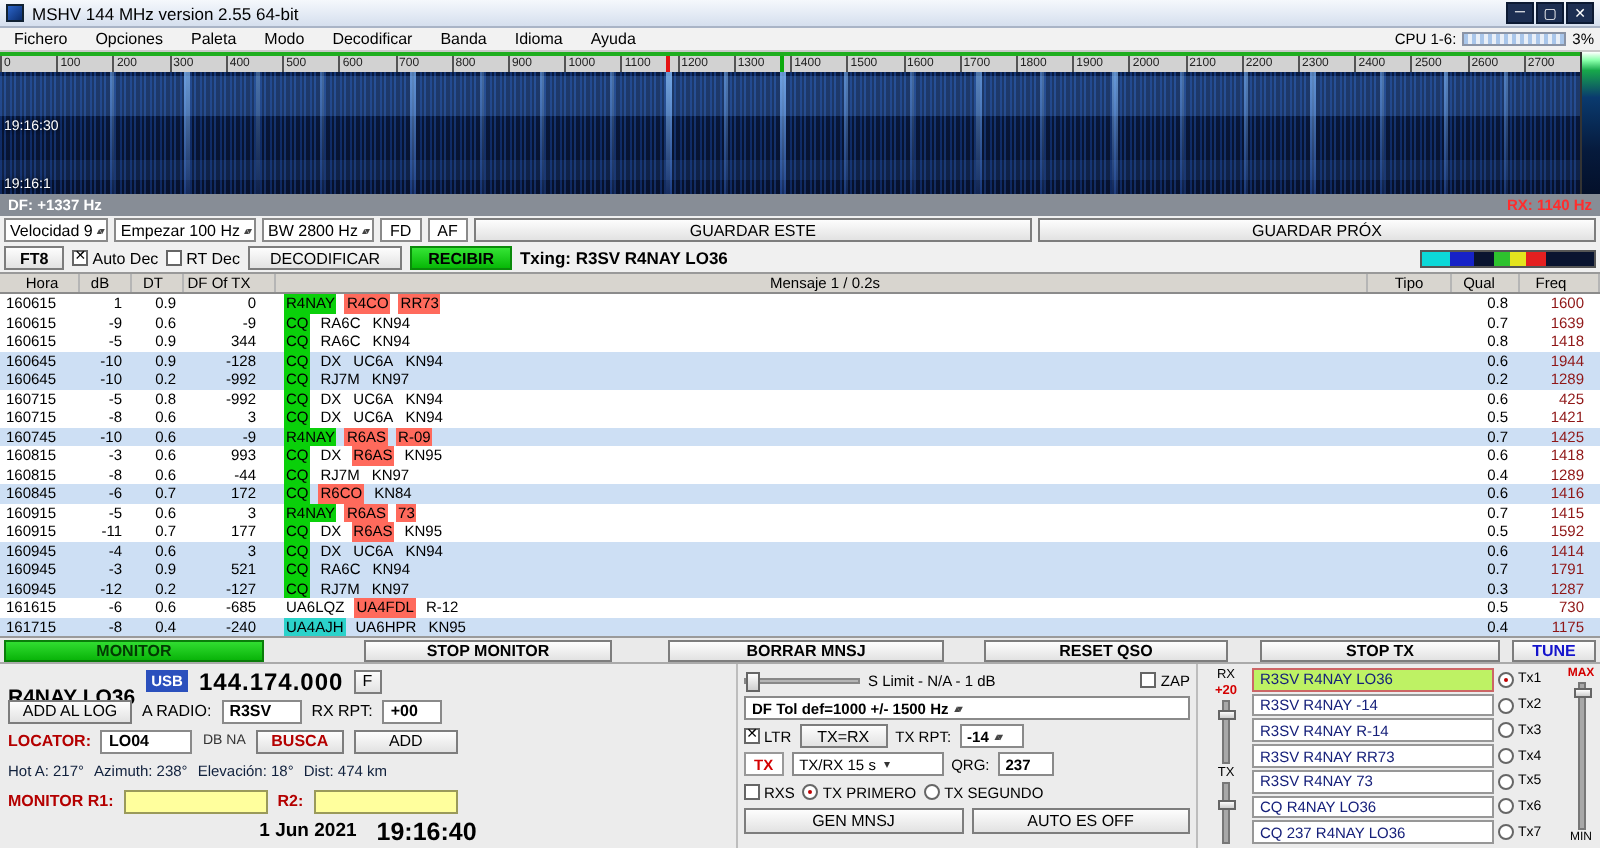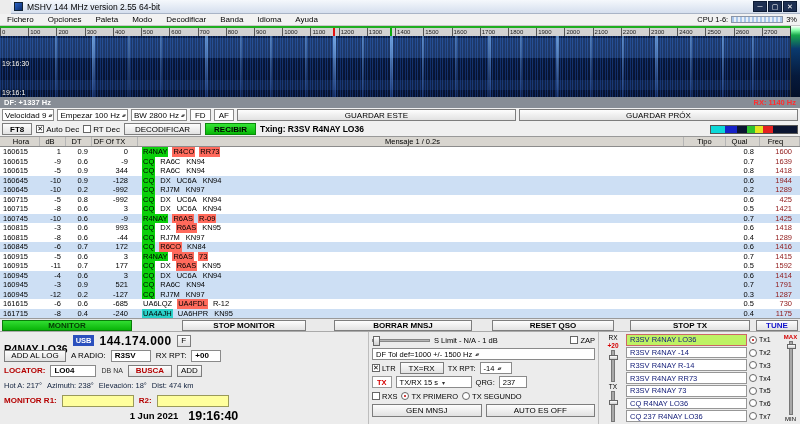--- a/index.html
+++ b/index.html
@@ -1,21 +1,21 @@
 <!DOCTYPE html>
 <html><head>
 <meta charset="utf-8">
 <style>
 *{margin:0;padding:0;box-sizing:border-box;}
 html,body{width:800px;height:424px;overflow:hidden;}
 body{font-family:"Liberation Sans",sans-serif;background:#ececec;position:relative;color:#000;}
 .app{position:absolute;inset:0;background:#ececec;}
 
 
-.titlebar{position:absolute;left:11px;top:0;right:0;height:14px;background:linear-gradient(180deg,#f5f8fc,#d5dfee);border-bottom:1px solid #a9b4c6;display:flex;align-items:center;padding:0 3px;font-size:8.5px;}
+.titlebar{position:absolute;left:0;top:0;right:0;height:14px;background:linear-gradient(180deg,#f5f8fc,#d5dfee);border-bottom:1px solid #a9b4c6;display:flex;align-items:center;padding:0 3px;font-size:8.5px;}
 .appicon{width:9px;height:9px;background:linear-gradient(135deg,#2b64c8,#0b2d6e);border:1px solid #123;margin-right:4px;}
 .winbtns{margin-left:auto;display:flex;gap:1px;}
 .winbtn{width:14px;height:11px;background:#1d2f52;color:#fff;font-size:7px;display:flex;align-items:center;justify-content:center;border:1px solid #0c1a33;}
 .winbtn.min::after{content:"─";}.winbtn.max::after{content:"▢";}.winbtn.close::after{content:"✕";}
 
 
 .menubar{position:absolute;left:0;top:14px;right:0;height:12px;background:#f2f2f2;border-bottom:1px solid #c9c9c9;display:flex;align-items:center;font-size:8px;}
 .menu-item{padding:0 7px;height:100%;display:flex;align-items:center;}
 .cpu{margin-left:auto;display:flex;align-items:center;gap:3px;padding-right:3px;font-size:7.5px;}
 .cpu-meter{width:52px;height:7px;border:1px solid #8a94a6;background:repeating-linear-gradient(90deg,#a9c6ea 0 2px,#e9eff7 2px 4px);}
@@ -106,21 +106,21 @@
 .tiny{font-size:7px;color:#333;}
 .geo{font-size:7.5px;color:#10203c;}
 .datetime{justify-content:center;gap:10px;}
 .datelbl{font-weight:bold;font-size:9.5px;}
 .timelbl{font-weight:bold;font-size:12.5px;}
 
 .bmid{width:231px;border-left:1px solid #bdbdbd;border-right:1px solid #bdbdbd;padding:2px 3px;display:flex;flex-direction:column;gap:2px;font-size:7.5px;}
 .mrow{display:flex;align-items:center;gap:4px;height:12px;}
 .slider{width:58px;height:3px;background:#b5b5b5;border:1px solid #888;position:relative;flex:none;}
 .slider .knob{position:absolute;left:0;top:-4px;width:7px;height:10px;background:linear-gradient(180deg,#fdfdfd,#cfcfcf);border:1px solid #666;}
-.boxfield{border:1px solid #8a8a8a;background:#fff;height:12px;display:flex;align-items:center;padding:0 3px;white-space:nowrap;}
+.boxfield{border:1px solid #8a8a8a;background:#fff;height:12px;display:flex;align-items:center;padding:0 3px;white-space:nowrap;font-weight:bold;}
 .boxfield.spinfield::after{content:"▴▾";font-size:5px;letter-spacing:-1px;margin-left:3px;color:#444;}
 .dropdown{border:1px solid #8a8a8a;background:#fff;height:12px;display:flex;align-items:center;padding:0 3px;white-space:nowrap;}
 .dropdown::after{content:"▾";font-size:6px;margin-left:4px;color:#333;}
 .txlbl{color:#d40000;font-weight:bold;border:1px solid #999;background:#fff;height:12px;display:flex;align-items:center;padding:0 4px;}
 .rad{width:8px;height:8px;border:1px solid #666;border-radius:50%;background:#fff;position:relative;flex:none;}
 .rad.sel::after{content:"";position:absolute;inset:2px;background:#c00000;border-radius:50%;}
 .midbtn{flex:1;height:13px;}
 
 .bright{flex:1;display:flex;padding:2px 2px 2px 3px;gap:2px;}
 .gaincol{width:22px;display:flex;flex-direction:column;align-items:center;font-size:6.5px;gap:1px;}
@@ -484,21 +484,21 @@
         <span class="lbl">A RADIO:</span>
         <span class="inputbox" style="width:40px">R3SV</span>
         <span class="lbl">RX RPT:</span>
         <span class="inputbox spinfield" style="width:30px">+00</span>
       </div>
       <div class="brow">
         <span class="redlbl">LOCATOR:</span>
         <span class="inputbox" style="width:46px">LO04</span>
         <span class="tiny">DB NA</span>
         <span class="btn" style="width:44px;color:#b40000;font-weight:bold">BUSCA</span>
-        <span class="btn" style="width:25px">ADD</span>
+        <span class="btn" style="width:52px">ADD</span>
       </div>
       <div class="brow">
         <span class="geo">Hot A: 217°</span>
         <span class="geo">Azimuth: 238°</span>
         <span class="geo">Elevación: 18°</span>
         <span class="geo">Dist: 474 km</span>
       </div>
       <div class="brow">
         <span class="redlbl">MONITOR R1:</span>
         <span class="inputbox yellowbox"></span>

